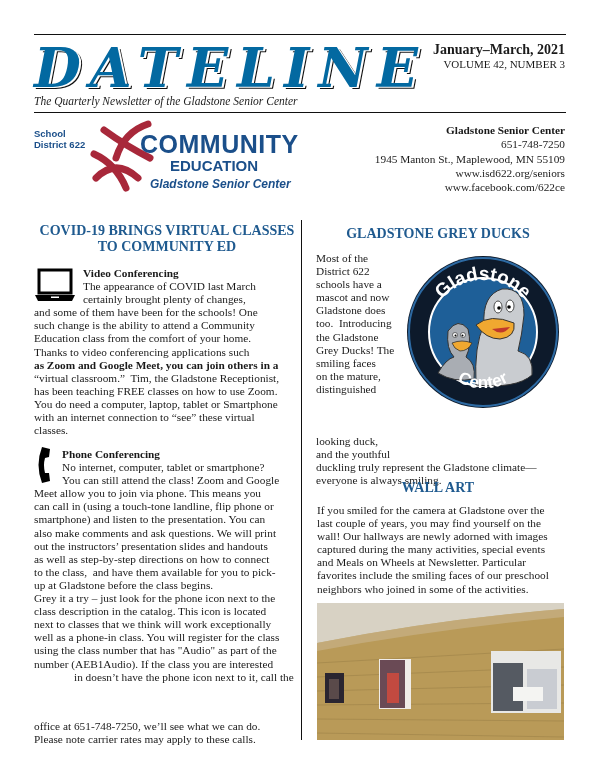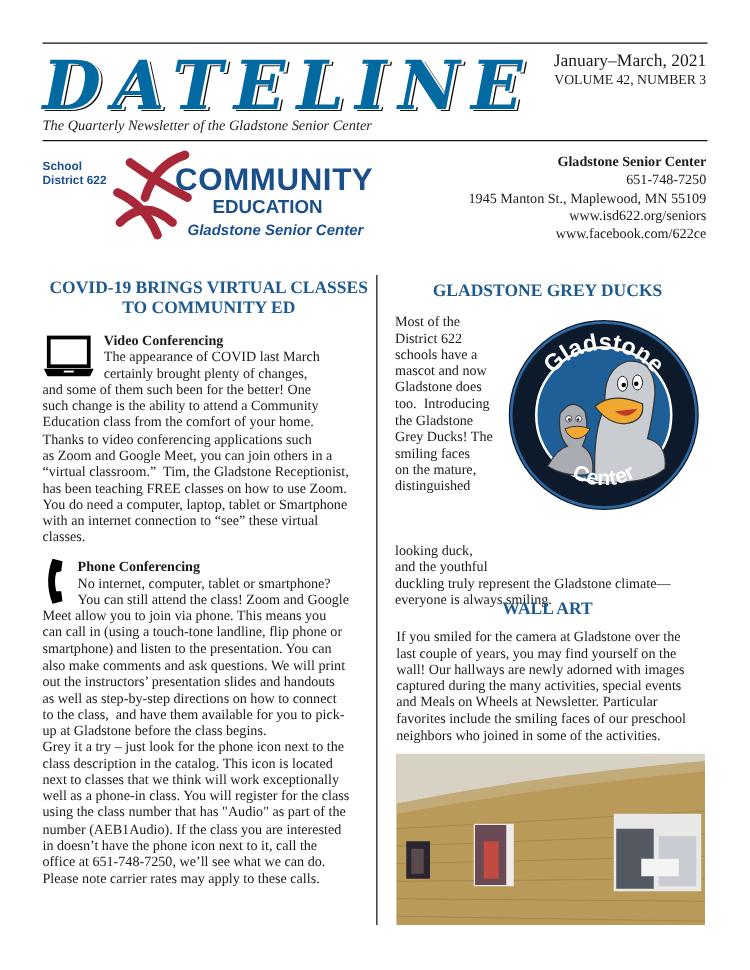--- a/index.html
+++ b/index.html
@@ -1,21 +1,21 @@
 <!DOCTYPE html>
 <html><head>
 <meta charset="utf-8">
 <style>
   html, body { margin: 0; padding: 0; background: #ffffff; }
   body { width: 600px; height: 776px; position: relative; overflow: hidden; font-family: "DejaVu Serif", serif; color: #1a1a1a; }
   .abs { position: absolute; }
   .rule { position: absolute; background: #111; height: 1px; }
   .masthead-title { left: 34px; top: 38px; font-family: "DejaVu Serif", serif; font-weight: bold; font-size: 54px; letter-spacing: 9px; line-height: 60px; color: #0369a1; text-shadow: 2px 1px 0 #fff, 3px 2px 0 #111; font-style: italic; }
   .tagline { left: 34px; top: 95px; font-family: "Liberation Serif", serif; font-style: italic; font-size: 11.5px; color: #222; }
-  .issue-date { right: 35px; top: 42px; font-family: "Liberation Serif", serif; font-weight: normal; font-size: 14px; text-align: right; }
+  .issue-date { right: 35px; top: 42px; font-family: "Liberation Serif", serif; font-weight: bold; font-size: 14px; text-align: right; }
   .issue-vol { right: 35px; top: 58px; font-family: "Liberation Serif", serif; font-size: 11px; text-align: right; }
   .contact { right: 35px; top: 123px; text-align: right; font-family: "Liberation Serif", serif; font-size: 11.3px; line-height: 14.3px; }
   .contact .name { font-weight: bold; }
   .logo { left: 34px; top: 118px; width: 270px; height: 78px; }
   .logo .school { position: absolute; left: 0; top: 10px; width: 52px; text-align: left; font-family: "Liberation Sans", sans-serif; font-weight: bold; font-size: 9.5px; line-height: 11px; color: #1b4f8a; }
   .logo .star { position: absolute; left: 52px; top: 0; width: 70px; height: 78px; }
   .logo .community { position: absolute; left: 106px; top: 12px; font-family: "Liberation Sans", sans-serif; font-weight: bold; font-size: 25px; letter-spacing: 0.5px; color: #1b4f8a; }
   .logo .education { position: absolute; left: 136px; top: 39px; font-family: "Liberation Sans", sans-serif; font-weight: bold; font-size: 15px; color: #1b4f8a; }
   .logo .center { position: absolute; left: 116px; top: 59px; font-family: "Liberation Sans", sans-serif; font-style: italic; font-weight: bold; font-size: 12px; color: #1b4f8a; }
   .heading { font-family: "Liberation Serif", serif; font-weight: bold; color: #1f5a8f; font-size: 14px; text-align: center; line-height: 16px; }
@@ -72,25 +72,25 @@
   <rect x="4" y="2" width="32" height="23" fill="none" stroke="#000" stroke-width="3"></rect>
   <path d="M0 27 H40 L37 33 H3 Z" fill="#000"></path>
   <rect x="16" y="28.5" width="8" height="1.5" fill="#fff"></rect>
 </svg>
 
 <div class="abs body" style="left:34px; top:267px; width:270px;">
   <div id="video-lines">
       <div class="sub" style="padding-left: 49px;">Video Conferencing</div>
       <div style="white-space: pre; padding-left: 49px;">The appearance of COVID last March</div>
       <div style="white-space: pre; padding-left: 49px;">certainly brought plenty of changes,</div>
-      <div style="white-space: pre;">and some of them such been for the better! One</div>
+      <div style="white-space: pre;">and some of them have been for the schools! One</div>
       <div style="white-space: pre;">such change is the ability to attend a Community</div>
       <div style="white-space: pre;">Education class from the comfort of your home.</div>
       <div style="white-space: pre;">Thanks to video conferencing applications such</div>
-      <div style="white-space: pre;">as Zoom and Google Meet, you can join others in a</div>
+      <div style="white-space: pre; font-weight: bold;">as Zoom and Google Meet, you can join others in a</div>
       <div style="white-space: pre;">“virtual classroom.”  Tim, the Gladstone Receptionist,</div>
       <div style="white-space: pre;">has been teaching FREE classes on how to use Zoom.</div>
       <div style="white-space: pre;">You do need a computer, laptop, tablet or Smartphone</div>
       <div style="white-space: pre;">with an internet connection to “see” these virtual</div>
       <div style="white-space: pre;">classes.</div>
     </div>
 </div>
 
 <svg class="icon-phone" viewBox="0 0 18 38">
   <path d="M6 1 L14 3 L13 11 L9 12 Q7 19 9 27 L13 27 L14 35 L6 37 Q-1 19 6 1 Z" fill="#000"></path>
@@ -108,22 +108,22 @@
       <div style="white-space: pre;">out the instructors’ presentation slides and handouts</div>
       <div style="white-space: pre;">as well as step-by-step directions on how to connect</div>
       <div style="white-space: pre;">to the class,  and have them available for you to pick-</div>
       <div style="white-space: pre;">up at Gladstone before the class begins.</div>
       <div style="white-space: pre;">Grey it a try – just look for the phone icon next to the</div>
       <div style="white-space: pre;">class description in the catalog. This icon is located</div>
       <div style="white-space: pre;">next to classes that we think will work exceptionally</div>
       <div style="white-space: pre;">well as a phone-in class. You will register for the class</div>
       <div style="white-space: pre;">using the class number that has "Audio" as part of the</div>
       <div style="white-space: pre;">number (AEB1Audio). If the class you are interested</div>
-      <div style="white-space: pre;">in doesn’t have the phone icon next to it, call the</div>
-      <div style="white-space: pre;">office at 651-748-7250, we’ll see what we can do.</div>
+      <div style="white-space: pre; margin-left: 40px;">in doesn’t have the phone icon next to it, call the</div>
+      <div style="white-space: pre; margin-top: 36px;">office at 651-748-7250, we’ll see what we can do.</div>
       <div style="white-space: pre;">Please note carrier rates may apply to these calls.</div>
     </div>
 </div>
 
 <div class="divider"></div>
 
 <div class="abs heading" style="left:310px; top:226px; width:256px;">GLADSTONE GREY DUCKS</div>
 
 <div class="abs body" style="left:316px; top:252px; width:250px;">
   <div id="ducks-narrow">

